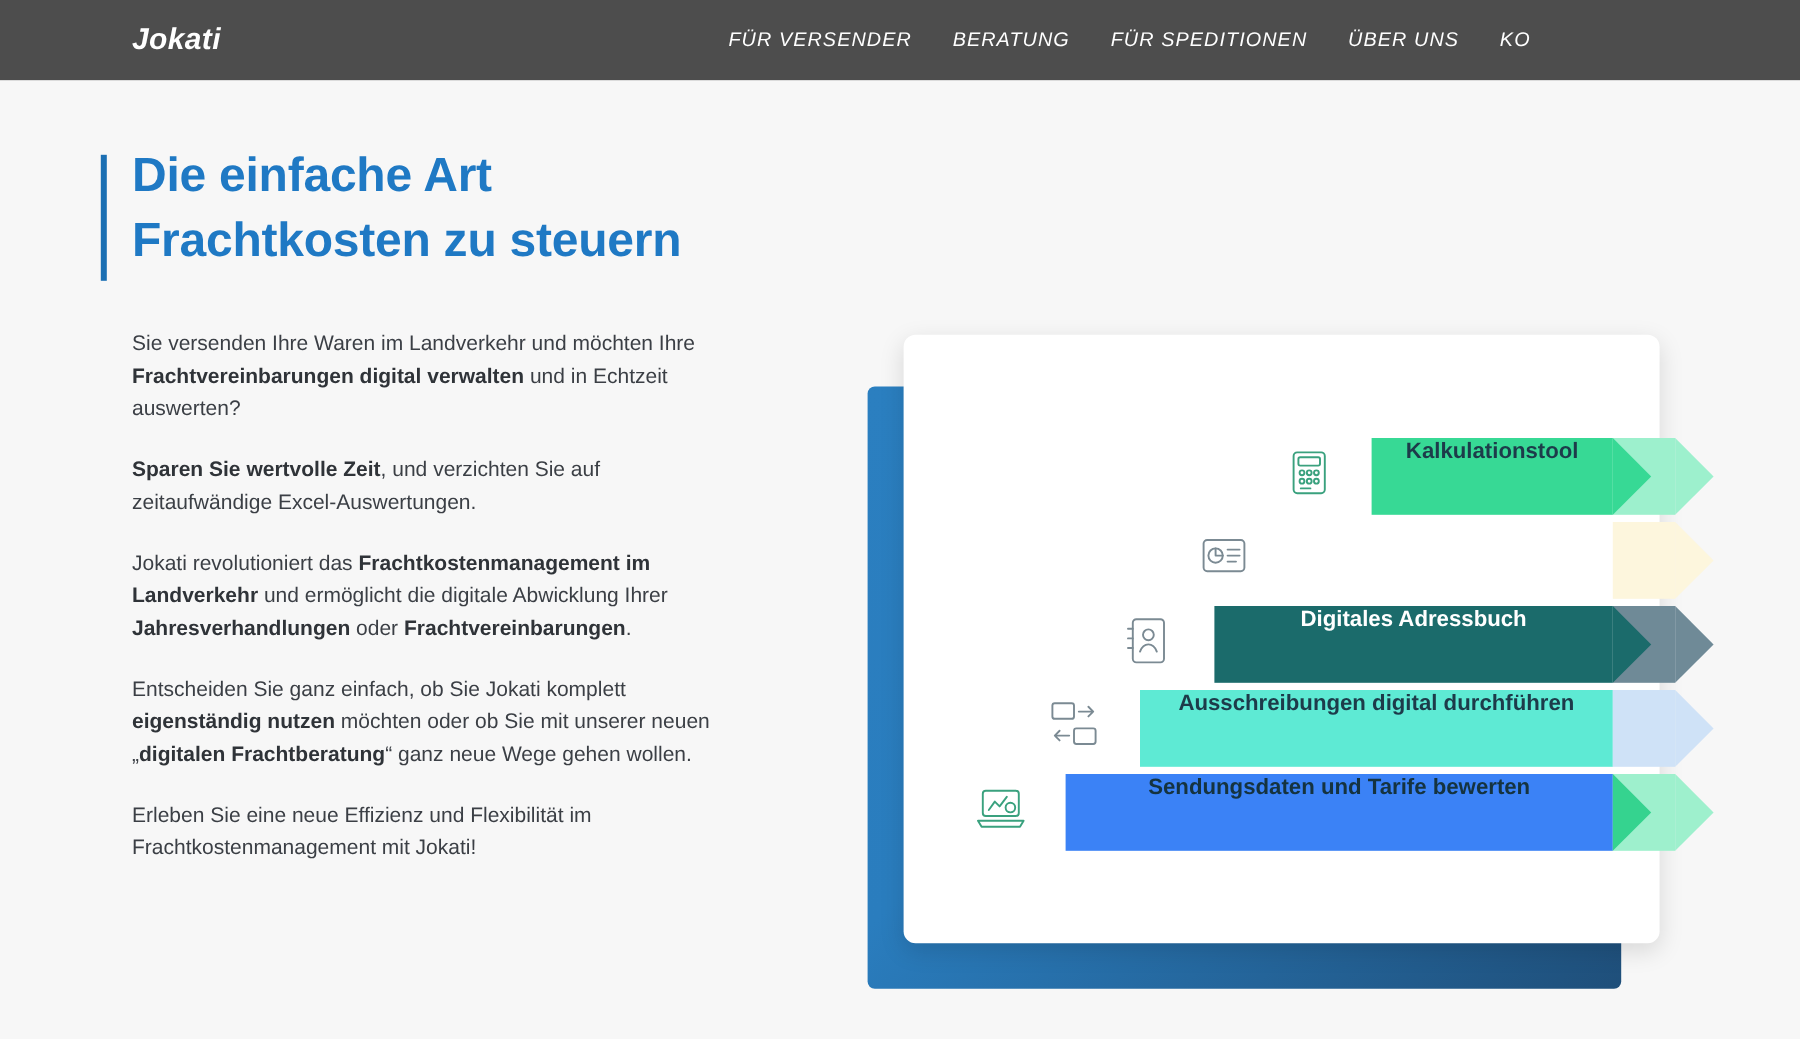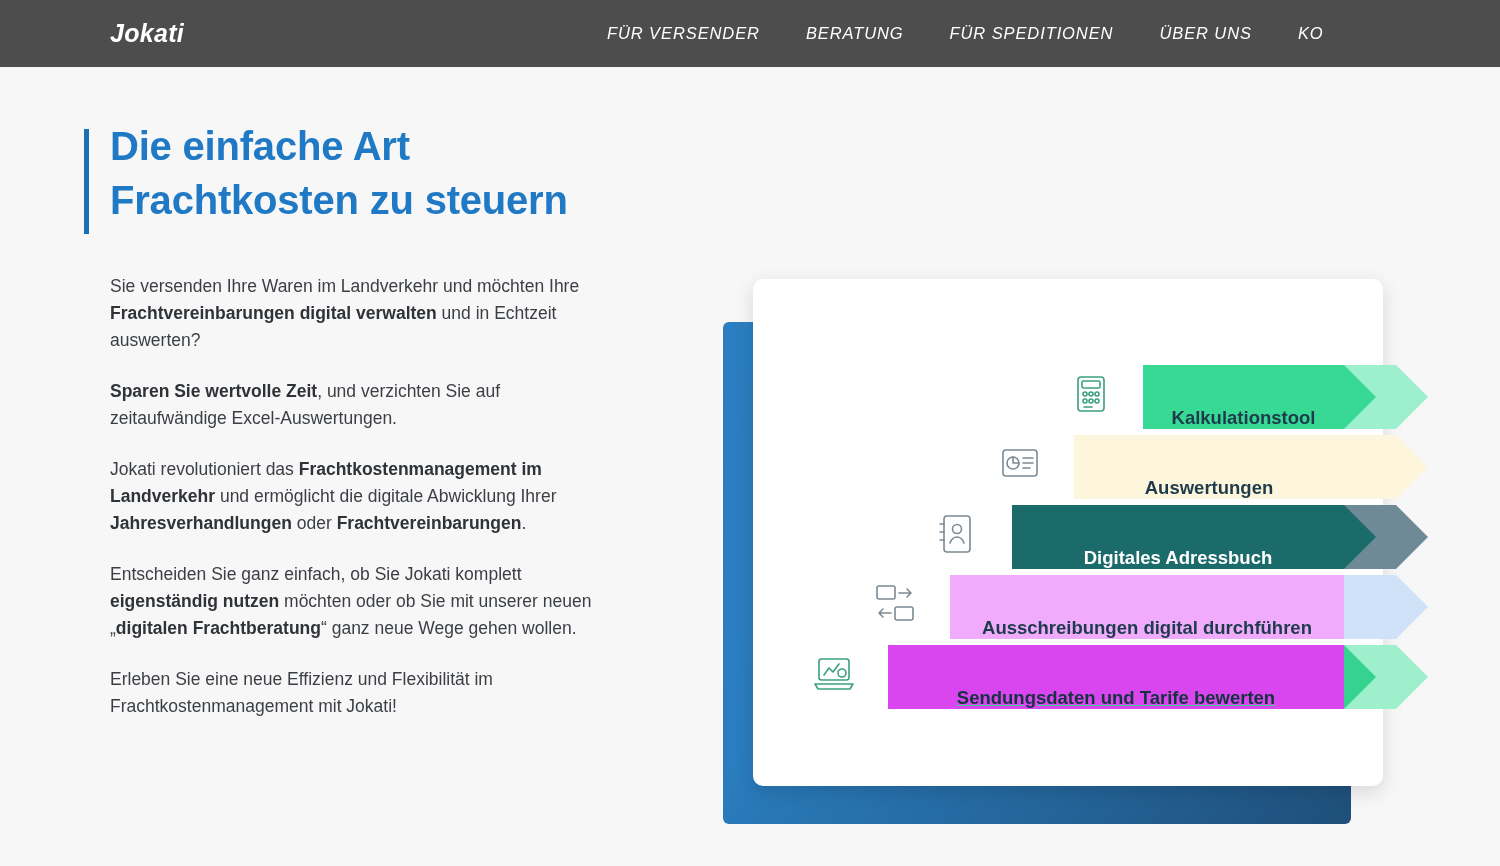--- a/index.html
+++ b/index.html
@@ -28,21 +28,21 @@
     color: #ffffff;
     font-size: 25px;
     font-weight: bold;
     letter-spacing: 0.3px;
   }
   .nav {
     position: absolute;
     left: 590px;
     top: 22px;
     display: flex;
-    gap: 12px;
+    gap: 0px;
   }
   .nav-item {
     color: #ffffff;
     font-size: 16.5px;
     letter-spacing: 0.9px;
     padding: 0 17px;
     white-space: nowrap;
     cursor: pointer;
     line-height: 22px;
   }
@@ -129,21 +129,21 @@
   .chev {
     position: absolute;
     height: 64px;
     display: flex;
     align-items: center;
   }
   .chev-body {
     position: relative;
     height: 64px;
     display: flex;
-    align-items: flex-end;
+    align-items: flex-start;
     justify-content: center;
     padding: 0 18px;
     margin-left: 11px;
   }
   .chev-label {
     font-size: 18.5px;
     font-weight: bold;
     white-space: nowrap;
     z-index: 3;
     position: relative;
@@ -238,26 +238,20 @@
             <circle cx="17" cy="30" r="2" fill="none" stroke="#3aa17e" stroke-width="1.6" stroke-linecap="round" stroke-linejoin="round"></circle>
             <circle cx="23" cy="30" r="2" fill="none" stroke="#3aa17e" stroke-width="1.6" stroke-linecap="round" stroke-linejoin="round"></circle>
             <circle cx="29" cy="30" r="2" fill="none" stroke="#3aa17e" stroke-width="1.6" stroke-linecap="round" stroke-linejoin="round"></circle>
             <path d="M16 36h8" fill="none" stroke="#3aa17e" stroke-width="1.6" stroke-linecap="round" stroke-linejoin="round"></path>
           </svg>
         </div>
         <div class="chev-ghost" style="left: 591px; top: 156px; width: 52px; color: rgb(253, 246, 221);">
           <div class="g-rect" style="background: rgb(253, 246, 221);"></div>
           <div class="g-tail"></div>
         </div>
-        <div class="chev" style="left: 310px; top: 156px; width: 281px;">
-          <div class="chev-body" style="width: 281px; background: rgb(253, 246, 221); color: rgb(253, 246, 221);">
-            <span class="chev-label" style="color: rgb(29, 59, 74);">Auswertungen</span>
-            <div class="chev-tail"></div>
-          </div>
-        </div>
         <div class="icon-box" style="left: 244px; top: 162px;">
           <svg width="46" height="46" viewBox="0 0 46 46">
             <rect x="6" y="9" width="34" height="26" rx="3" fill="none" stroke="#7b8a93" stroke-width="1.6" stroke-linecap="round" stroke-linejoin="round"></rect>
             <circle cx="16" cy="22" r="6" fill="none" stroke="#7b8a93" stroke-width="1.6" stroke-linecap="round" stroke-linejoin="round"></circle>
             <path d="M16 16v6h6" fill="none" stroke="#7b8a93" stroke-width="1.6" stroke-linecap="round" stroke-linejoin="round"></path>
             <path d="M26 17h10M26 22h10M26 27h7" fill="none" stroke="#7b8a93" stroke-width="1.6" stroke-linecap="round" stroke-linejoin="round"></path>
           </svg>
         </div>
         <div class="chev-ghost" style="left: 591px; top: 226px; width: 52px; color: rgb(111, 138, 151);">
           <div class="g-rect" style="background: rgb(111, 138, 151);"></div>
@@ -275,39 +269,39 @@
             <path d="M9 13H5M9 21H5M9 29H5" fill="none" stroke="#7b8a93" stroke-width="1.6" stroke-linecap="round" stroke-linejoin="round"></path>
             <circle cx="22" cy="18" r="4.5" fill="none" stroke="#7b8a93" stroke-width="1.6" stroke-linecap="round" stroke-linejoin="round"></circle>
             <path d="M15 32c1.5-4 4.5-6 7-6s5.5 2 7 6" fill="none" stroke="#7b8a93" stroke-width="1.6" stroke-linecap="round" stroke-linejoin="round"></path>
           </svg>
         </div>
         <div class="chev-ghost" style="left: 591px; top: 296px; width: 52px; color: rgb(207, 226, 247);">
           <div class="g-rect" style="background: rgb(207, 226, 247);"></div>
           <div class="g-tail"></div>
         </div>
         <div class="chev" style="left: 186px; top: 296px; width: 405px;">
-          <div class="chev-body" style="width: 405px; background: #f0abfc; color: rgb(207, 226, 247);">
+          <div class="chev-body" style="width: 405px; background: #5eead4; color: rgb(207, 226, 247);">
             <span class="chev-label" style="color: rgb(29, 59, 74);">Ausschreibungen digital durchführen</span>
             <div class="chev-tail"></div>
           </div>
         </div>
         <div class="icon-box" style="left: 120px; top: 302px;">
           <svg width="46" height="46" viewBox="0 0 46 46">
             <rect x="4" y="5" width="18" height="13" rx="2" fill="none" stroke="#7b8a93" stroke-width="1.6" stroke-linecap="round" stroke-linejoin="round"></rect>
             <rect x="22" y="26" width="18" height="13" rx="2" fill="none" stroke="#7b8a93" stroke-width="1.6" stroke-linecap="round" stroke-linejoin="round"></rect>
             <path d="M26 12h12M34 8l4 4-4 4" fill="none" stroke="#7b8a93" stroke-width="1.6" stroke-linecap="round" stroke-linejoin="round"></path>
             <path d="M18 32H6M10 28l-4 4 4 4" fill="none" stroke="#7b8a93" stroke-width="1.6" stroke-linecap="round" stroke-linejoin="round"></path>
           </svg>
         </div>
         <div class="chev-ghost" style="left: 591px; top: 366px; width: 52px; color: rgb(158, 240, 205);">
           <div class="g-rect" style="background: rgb(158, 240, 205);"></div>
           <div class="g-tail"></div>
         </div>
         <div class="chev" style="left: 124px; top: 366px; width: 467px;">
-          <div class="chev-body" style="width: 467px; background: #d946ef; color: rgb(53, 211, 143); text-decoration: underline;">
+          <div class="chev-body" style="width: 467px; background: #3b82f6; color: rgb(53, 211, 143);">
             <span class="chev-label" style="color: rgb(21, 51, 63);">Sendungsdaten und Tarife bewerten</span>
             <div class="chev-tail"></div>
           </div>
         </div>
         <div class="icon-box" style="left: 58px; top: 372px;">
           <svg width="46" height="46" viewBox="0 0 46 46">
             <rect x="8" y="8" width="30" height="21" rx="2.5" fill="none" stroke="#3aa17e" stroke-width="1.6" stroke-linecap="round" stroke-linejoin="round"></rect>
             <path d="M4 33h38l-3 5H7z" fill="none" stroke="#3aa17e" stroke-width="1.6" stroke-linecap="round" stroke-linejoin="round"></path>
             <path d="M13 24l5-7 4 4 6-8" fill="none" stroke="#3aa17e" stroke-width="1.6" stroke-linecap="round" stroke-linejoin="round"></path>
             <circle cx="31" cy="22" r="4" fill="none" stroke="#3aa17e" stroke-width="1.6" stroke-linecap="round" stroke-linejoin="round"></circle>

